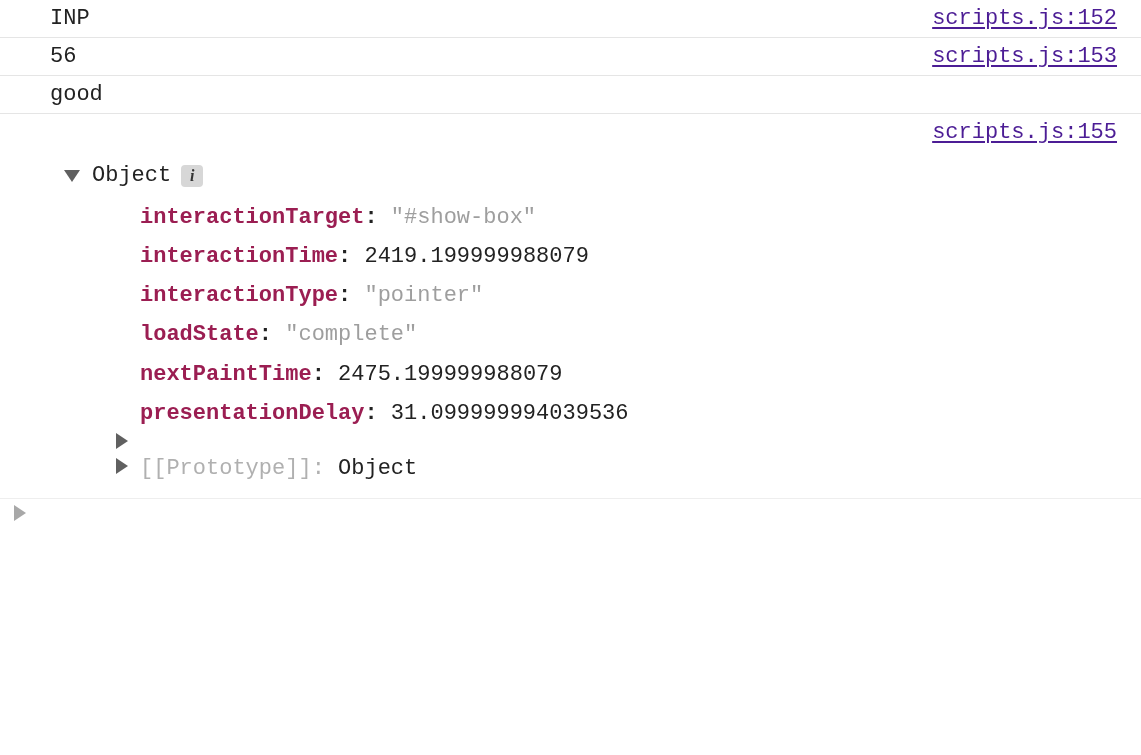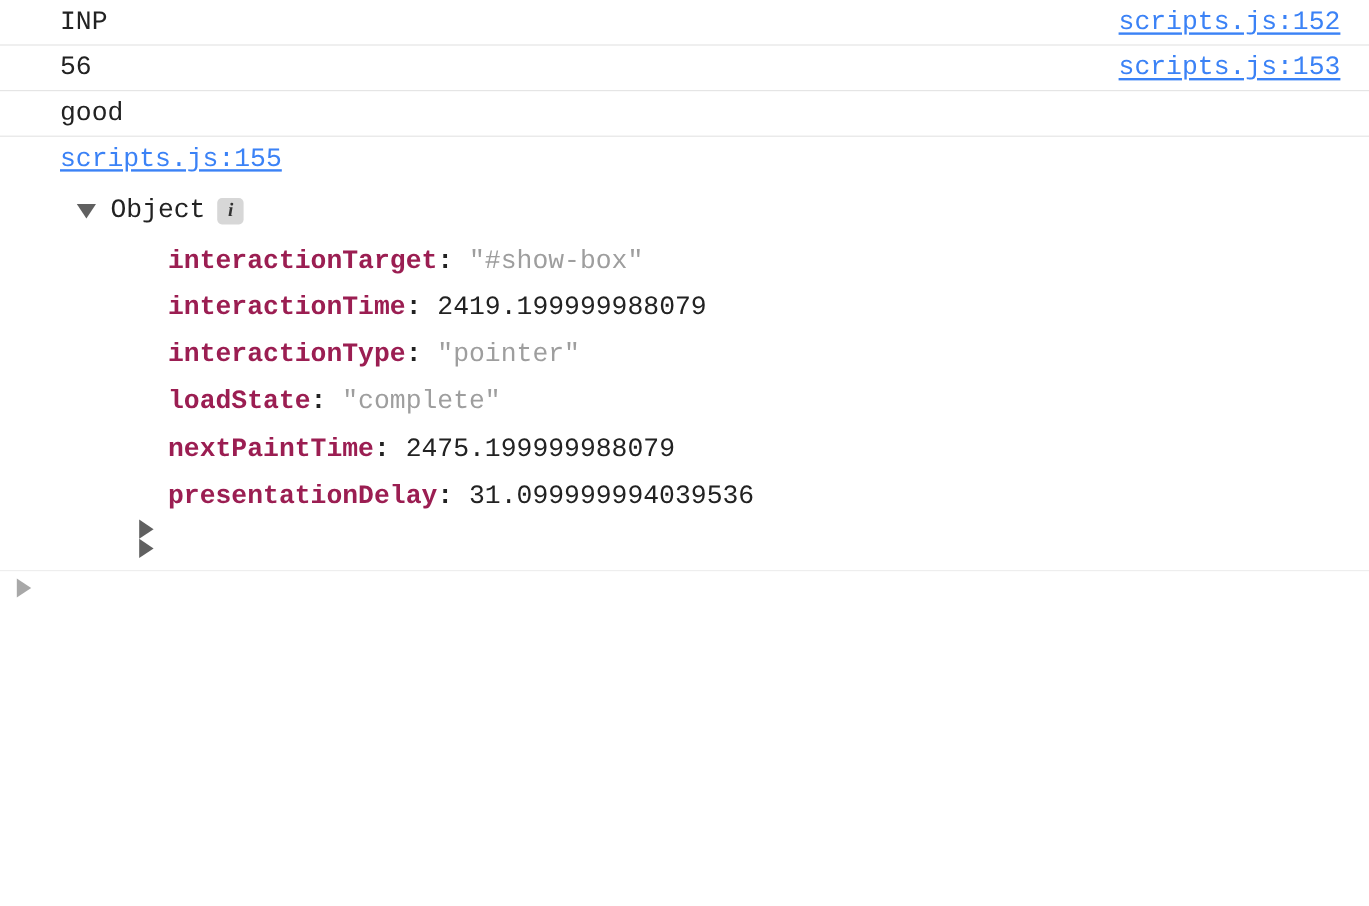--- a/index.html
+++ b/index.html
@@ -22,30 +22,31 @@
     justify-content: space-between;
     border-top: 1px solid #e5e5e5;
     padding: 6px 24px 6px 50px;
     white-space: nowrap;
   }
   .log-row:first-child { border-top: none; }
   .log-value {
     color: #222;
   }
   .log-source {
-    color: #3b82f6;
+    color: #4c1d95;
     text-decoration: underline;
     text-underline-offset: 3px;
     cursor: pointer;
   }
   .obj-block {
     border-top: 1px solid #e5e5e5;
     padding: 6px 24px 10px 50px;
   }
   .obj-source-line {
+    text-align: right;
     padding-bottom: 18px;
   }
   .obj-header {
     display: flex;
     align-items: center;
     gap: 10px;
     padding-left: 14px;
   }
   .disclosure {
     display: inline-block;
@@ -190,20 +191,21 @@
         <span class="tri-slot">
             <span class="disclosure closed"></span>
           </span>
       </div>
 
 
       <div class="prop-line">
         <span class="tri-slot">
             <span class="disclosure closed"></span>
           </span>
+        <span><span class="prop-key dim">[[Prototype]]</span><span class="colon dim">:</span>&nbsp;<span class="val-arr">Object</span></span>
       </div>
 
     </div>
   </div>
 
   <div class="prompt-row">
     <span class="prompt-chevron"></span>
   </div>
 
 </div>

